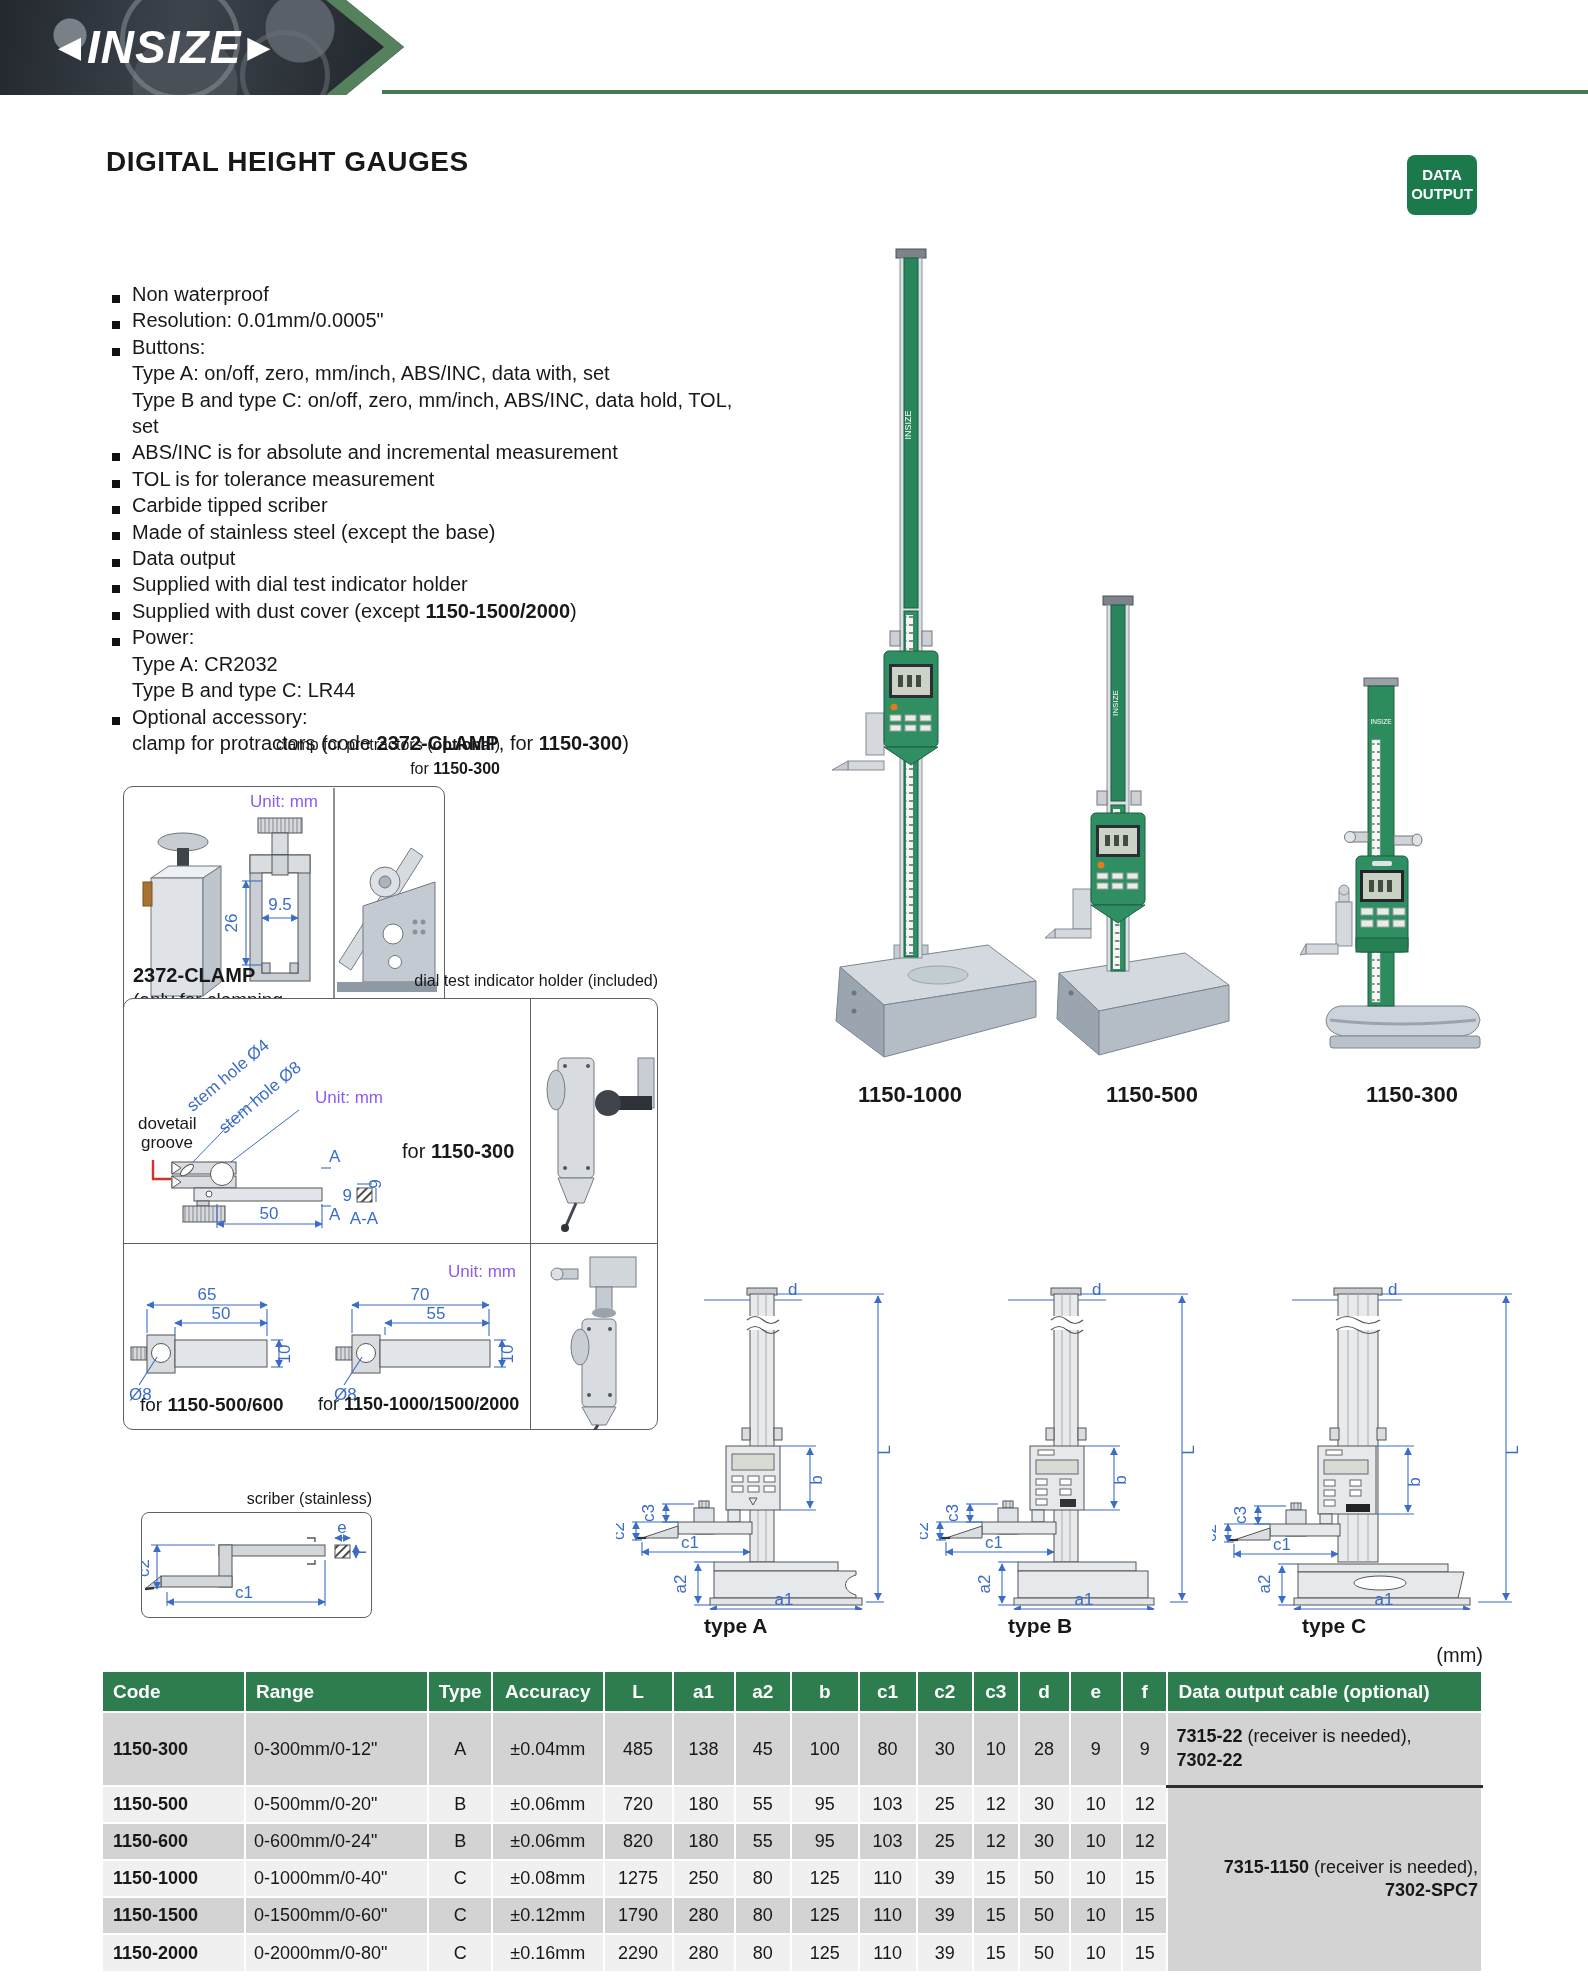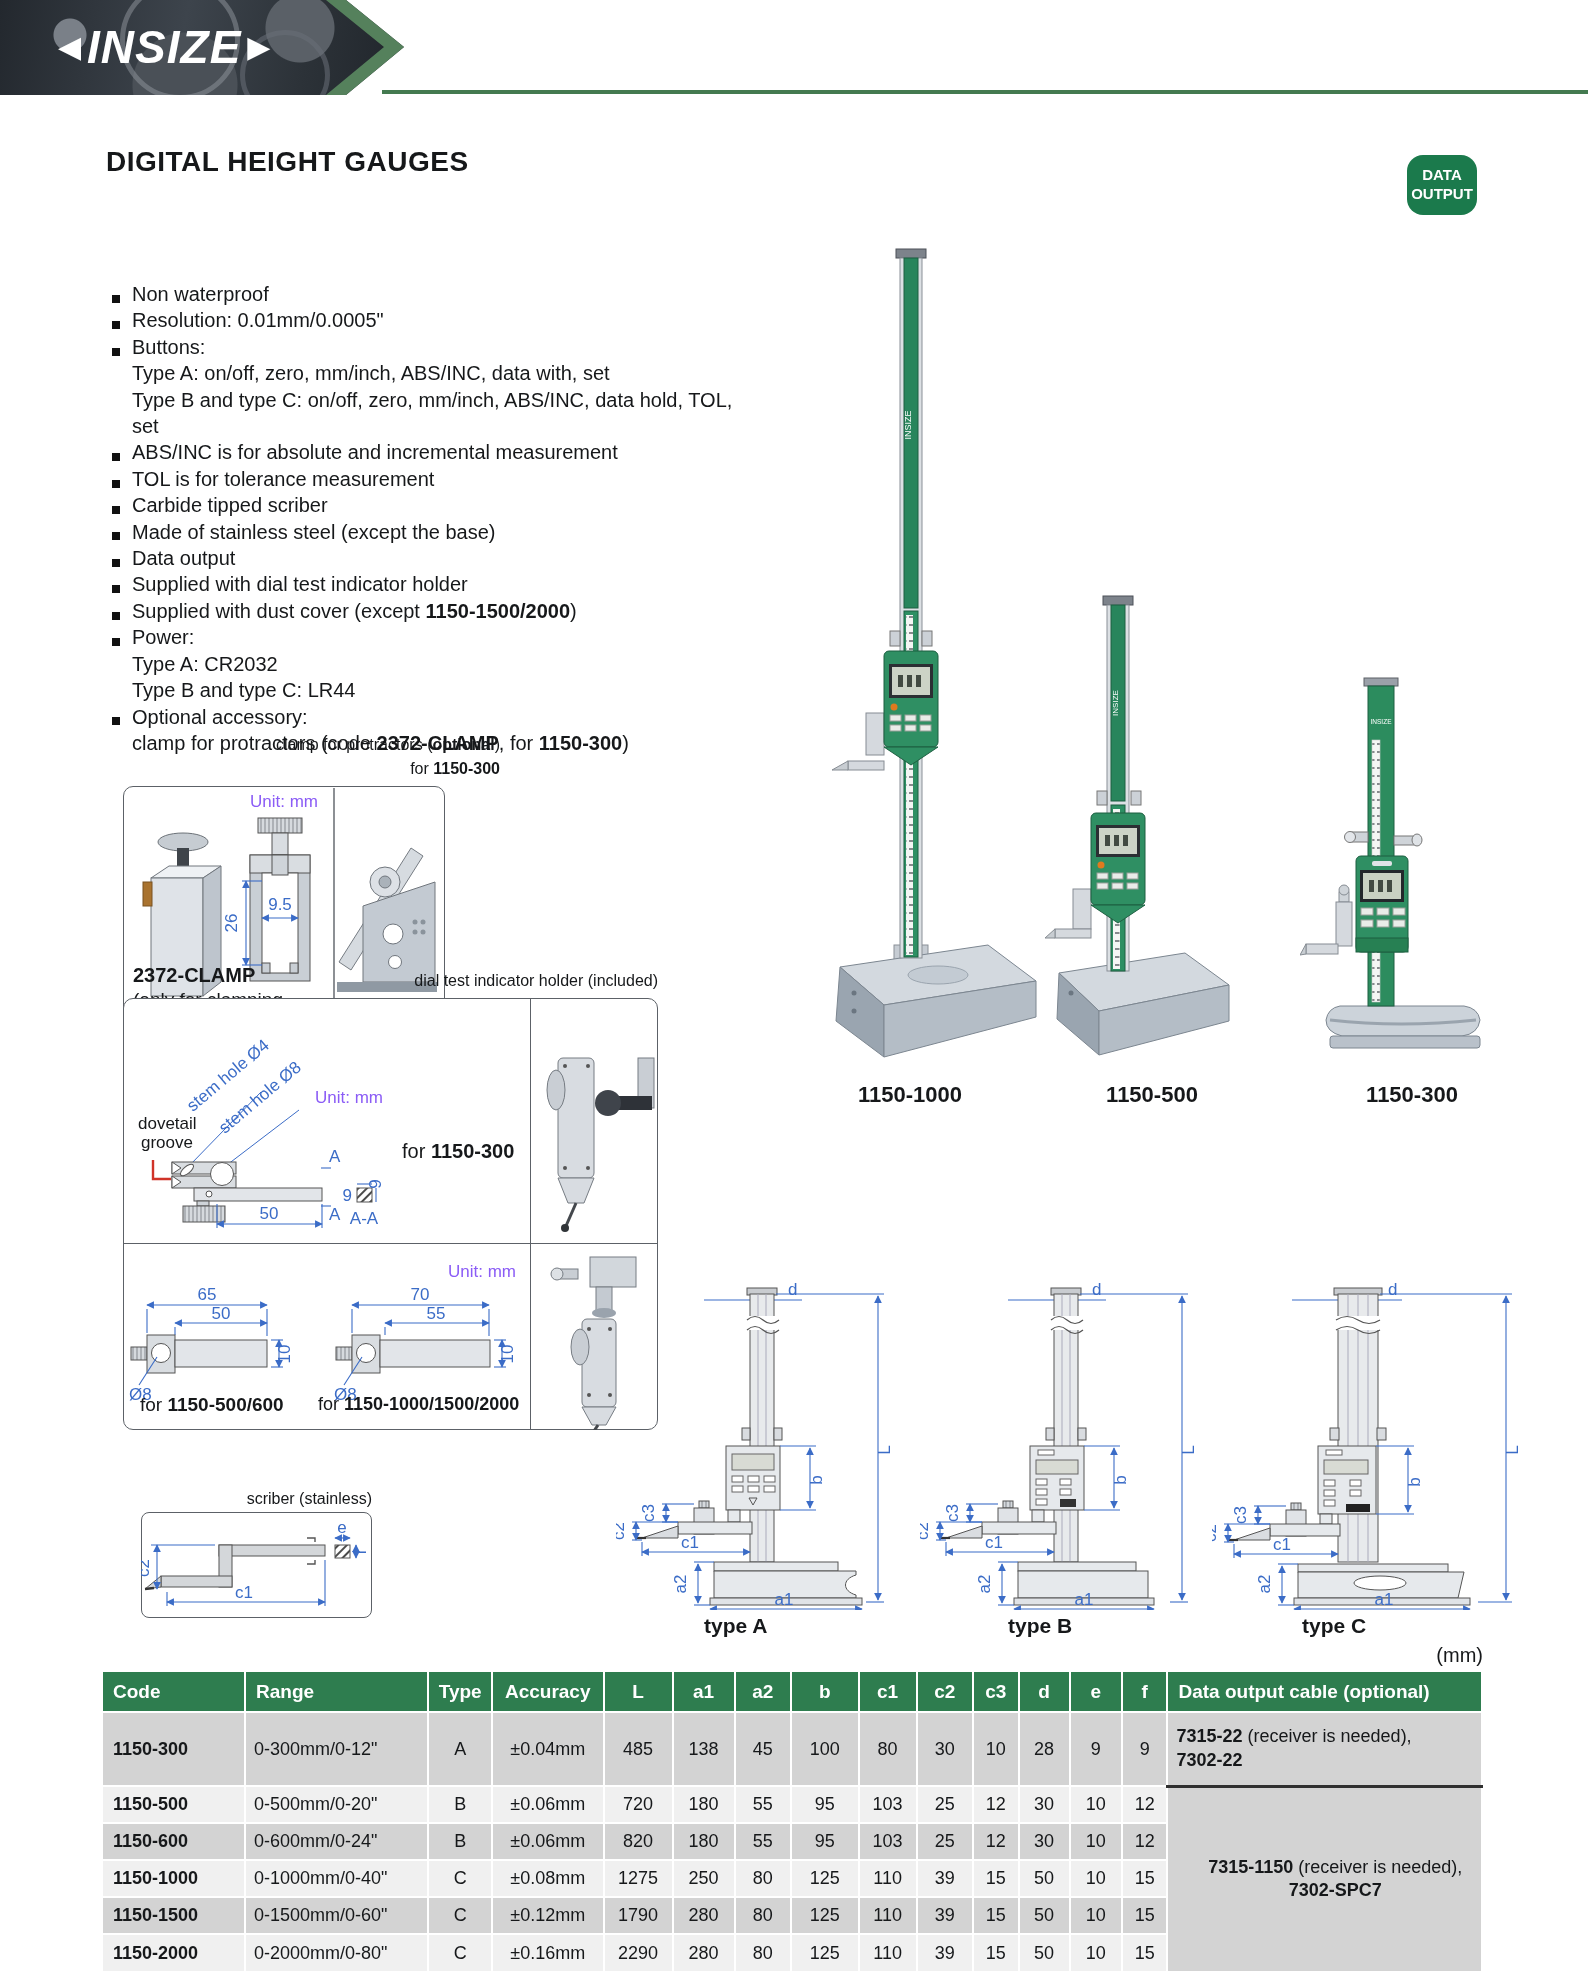--- a/index.html
+++ b/index.html
@@ -14,21 +14,21 @@
       radial-gradient(circle at 70px 35px,#7a8088 0 16px,rgba(0,0,0,0) 17px),
       radial-gradient(circle at 300px 28px,#5a6067 0 34px,rgba(0,0,0,0) 35px),
       radial-gradient(circle at 185px 85px,#4a5057 0 52px,rgba(0,0,0,0) 53px),
       linear-gradient(100deg,#23282e,#3d444c 45%,#2c3238 75%,#20252b)}
   .ring{position:absolute;border-radius:50%;border:5px solid #8a9098;opacity:.55}
   #logo{position:absolute;left:58px;top:14px;height:66px;display:flex;align-items:center;gap:6px;color:#fff}
   #logo .tri{font-size:30px;line-height:1}
   #logo .word{font-size:46px;font-weight:bold;font-style:italic;letter-spacing:1px}
   #green-line{position:absolute;left:382px;top:90px;width:1206px;height:4px;background:#447a50}
   #page-title{position:absolute;left:106px;top:146px;font-size:28px;font-weight:bold;letter-spacing:.5px}
-  #badge{position:absolute;left:1407px;top:155px;width:70px;height:60px;background:#1b7a4c;border-radius:16px;
+  #badge{position:absolute;left:1407px;top:155px;width:70px;height:60px;background:#1b7a4c;border-radius:8px;
     color:#fff;font-weight:bold;font-size:15px;display:flex;flex-direction:column;align-items:center;justify-content:center;line-height:1.25}
   
   #feature-list{position:absolute;left:112px;top:281px;width:640px}
   .feat{display:flex;align-items:center;font-size:20px;line-height:26.4px}
   .sq{width:8px;height:8px;background:#111;margin:9px 12px 0 0;flex:none}
   .feat.nob{padding-left:20px}
   b{font-weight:bold}
   .cap{font-size:16px;text-align:right}
   .unit{position:absolute;font-size:17px;color:#8b5cf6}
   .rot{transform:rotate(-40deg);transform-origin:0 100%;white-space:nowrap}
@@ -42,21 +42,21 @@
   #spec{position:absolute;left:103px;top:1672px;width:1380px;border-collapse:collapse;table-layout:fixed;font-size:18px}
   #spec th{background:#2e7d4f;color:#fff;font-weight:bold;height:40px;border-right:2px solid #fff;padding:0 5px;text-align:center;font-size:19px}
   #spec th.l{text-align:left;padding-left:10px}
   #spec td{border-right:2px solid #fff;border-top:2px solid #fff;text-align:center;padding:0 3px;height:37px}
   #spec tr.r0 td{height:74px}
   #spec tr.g td{background:#d3d3d3}
   #spec tr.w td{background:#f0f0f0}
   #spec td.code{font-weight:bold;text-align:left;padding-left:10px}
   #spec td.range{text-align:left;padding-left:8px}
   #spec td.cable{text-align:left;padding-left:8px;line-height:1.3}
-  #spec td.cableM{background:#d3d3d3 !important;border-top:3px solid #2f2f2f;text-align:center;padding-left:24px;line-height:1.3}
+  #spec td.cableM{background:#d3d3d3 !important;border-top:3px solid #2f2f2f;text-align:right;padding-left:24px;line-height:1.3}
 </style>
 </head>
 <body>
 
 <svg width="0" height="0" style="position:absolute" aria-hidden="true">
   <defs>
     <marker id="arw" viewBox="0 0 10 10" refX="9" refY="5" markerWidth="7" markerHeight="7" orient="auto-start-reverse">
       <path d="M0,0 L10,5 L0,10 z" fill="#3b6cc7"></path>
     </marker>
     <pattern id="hatch" width="6" height="6" patternTransform="rotate(45)" patternUnits="userSpaceOnUse">

